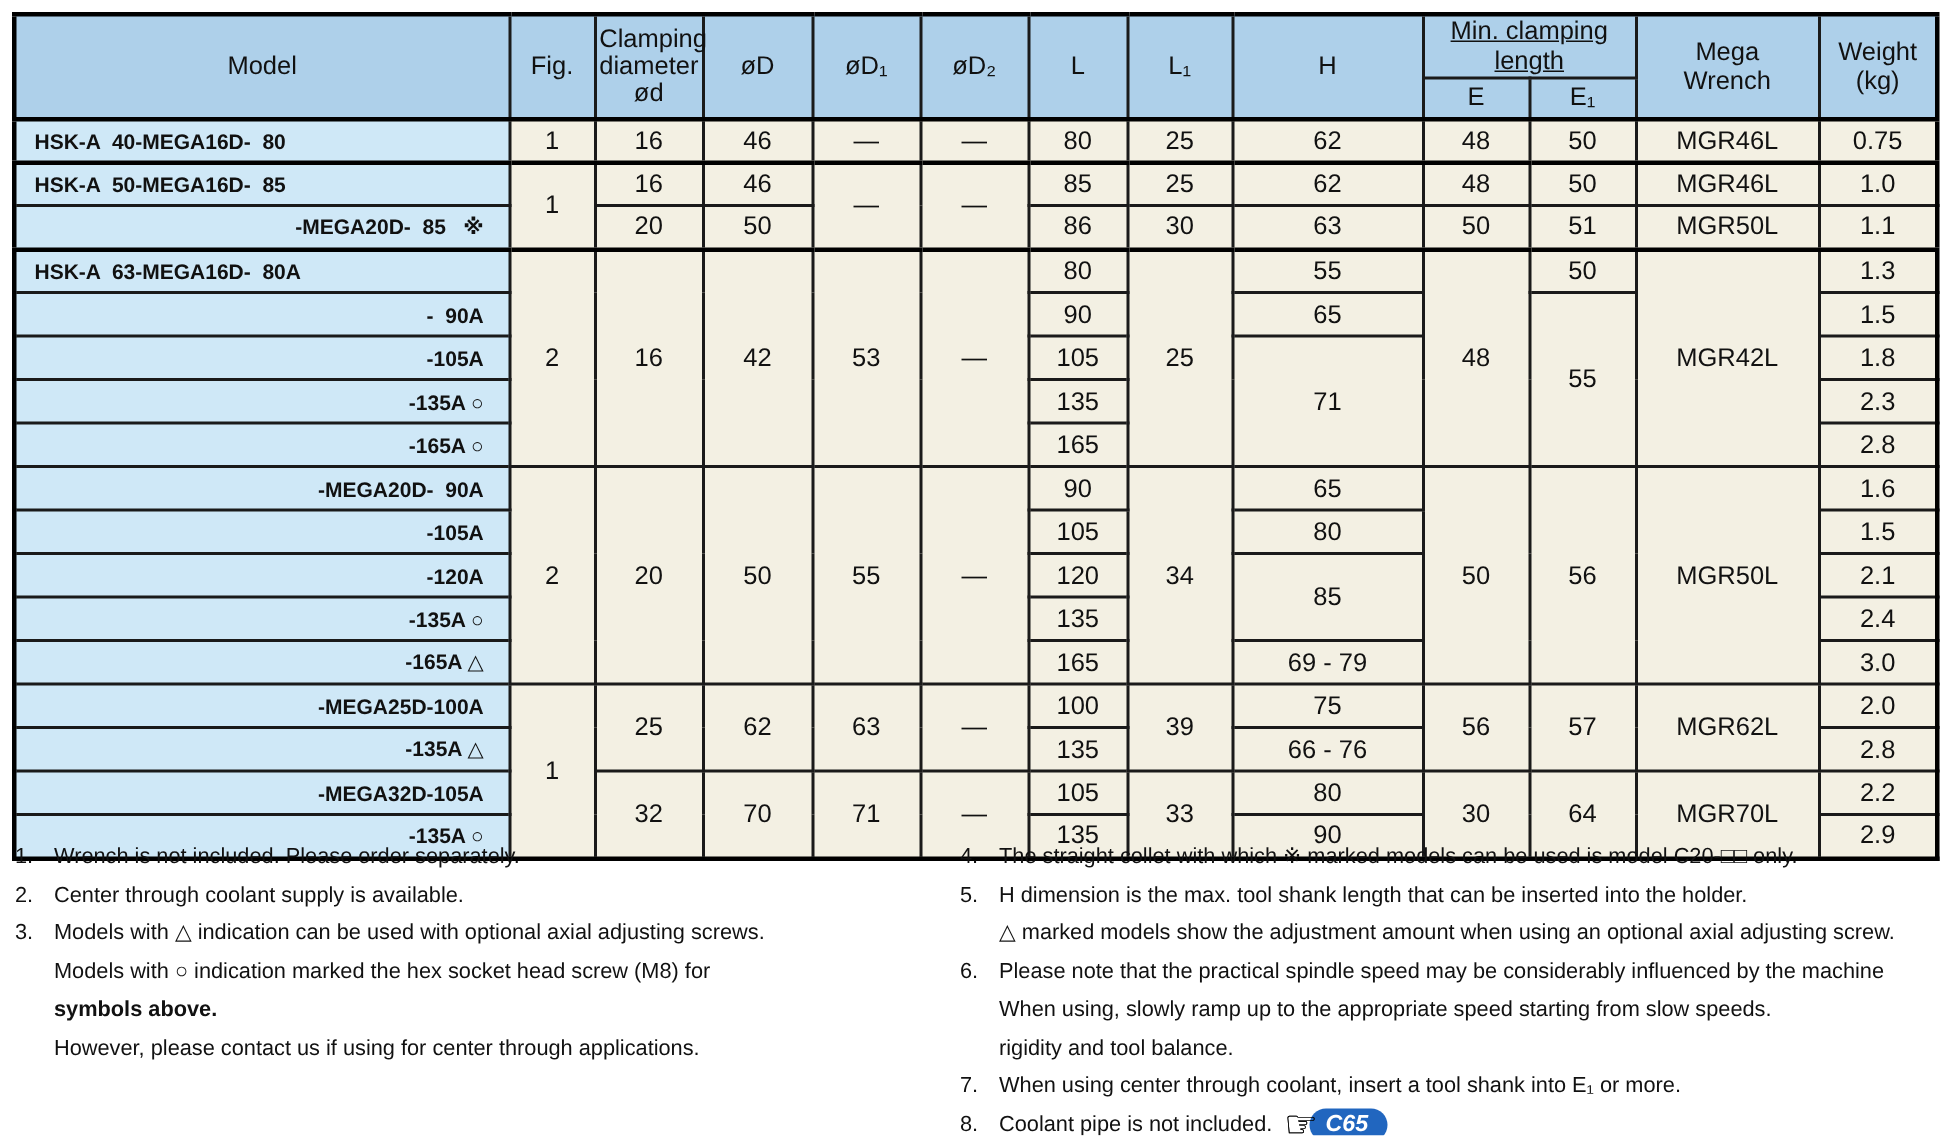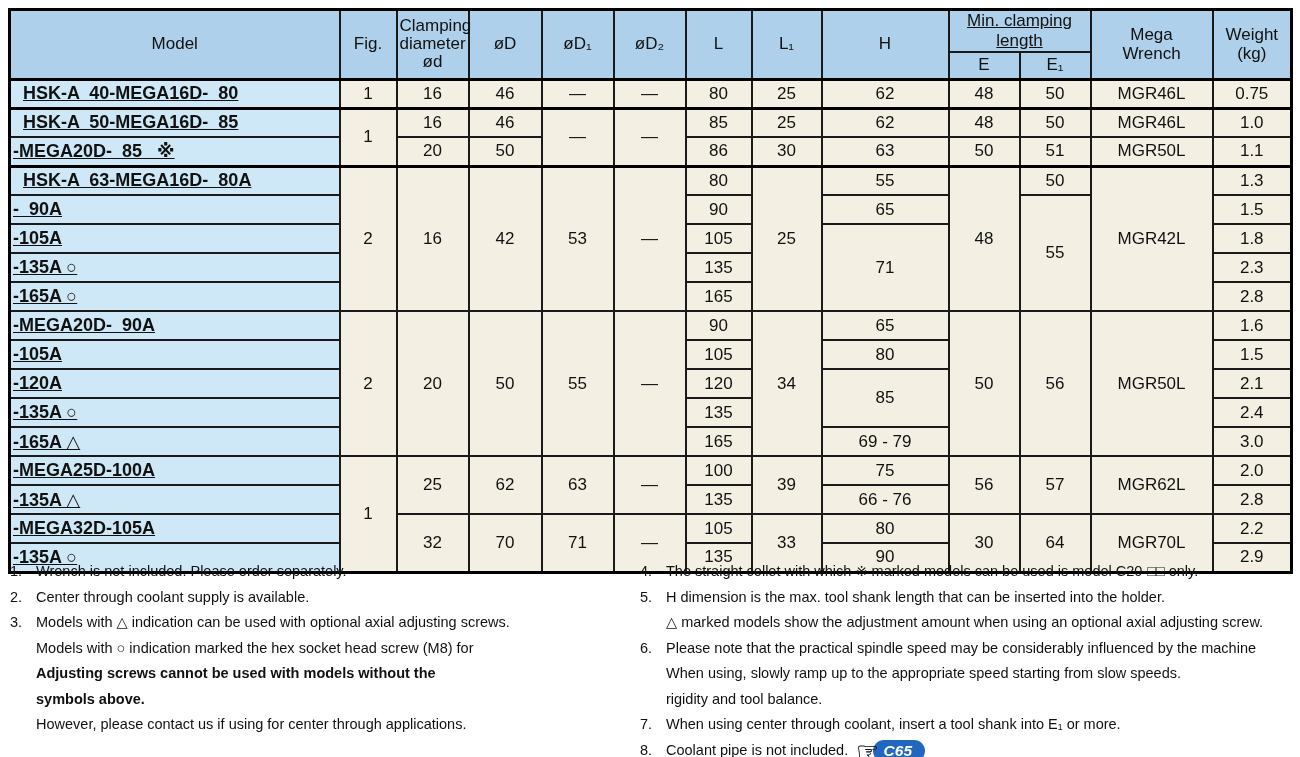--- a/index.html
+++ b/index.html
@@ -35,26 +35,25 @@
   }
   thead tr:first-child th{border-top:3px solid #000;}
   thead{border-bottom:3px solid #000;}
   th.pre{white-space:pre-line;}
   th.small{font-size:13px;line-height:1.08;}
   th.minclamp{font-size:14.5px;text-decoration:underline;}
   th.wrap2{font-size:16.5px;line-height:1.15;}
   tbody td{background:var(--cell-bg);height:29px;border-top:1px solid #4a4a4a;}
   tbody td.model{
     background:var(--model-bg);
-    font-weight:bold;font-size:18px;
+    font-weight:bold;font-size:14px;
     white-space:pre;
-    text-decoration:underline;
   }
   tbody td.m-l{text-align:left;padding-left:12px;}
-  tbody td.m-r{text-align:left;padding-right:6px;}
+  tbody td.m-r{text-align:right;padding-right:16px;}
   tbody tr.major td{border-top:3px solid #000;}
   tbody tr.sub td{border-top:2.5px solid #000;}
 
   
   .notes{
     position:absolute;left:10px;top:559px;width:1282px;
     display:flex;gap:14px;
     font-size:14.5px;
   }
   .notes-col{display:block;}
@@ -294,21 +293,20 @@
           <span class="note-num">2.</span>
           <div class="note-body">
             <div class="note-line">Center through coolant supply is available.</div>
           </div>
         </div>
         <div class="note">
           <span class="note-num">3.</span>
           <div class="note-body">
             <div class="note-line">Models with △ indication can be used with optional axial adjusting screws.</div>
             <div class="note-line">Models with ○ indication marked the hex socket head screw (M8) for</div>
-            <div class="note-line bold">Adjusting screws cannot be used with models without the</div>
             <div class="note-line bold">symbols above.</div>
             <div class="note-line">However, please contact us if using for center through applications.</div>
           </div>
         </div>
       </div>
     <div class="notes-col right" id="notes-right">
         <div class="note">
           <span class="note-num">4.</span>
           <div class="note-body">
             <div class="note-line">The straight collet with which ※ marked models can be used is model C20-□□ only.</div>

